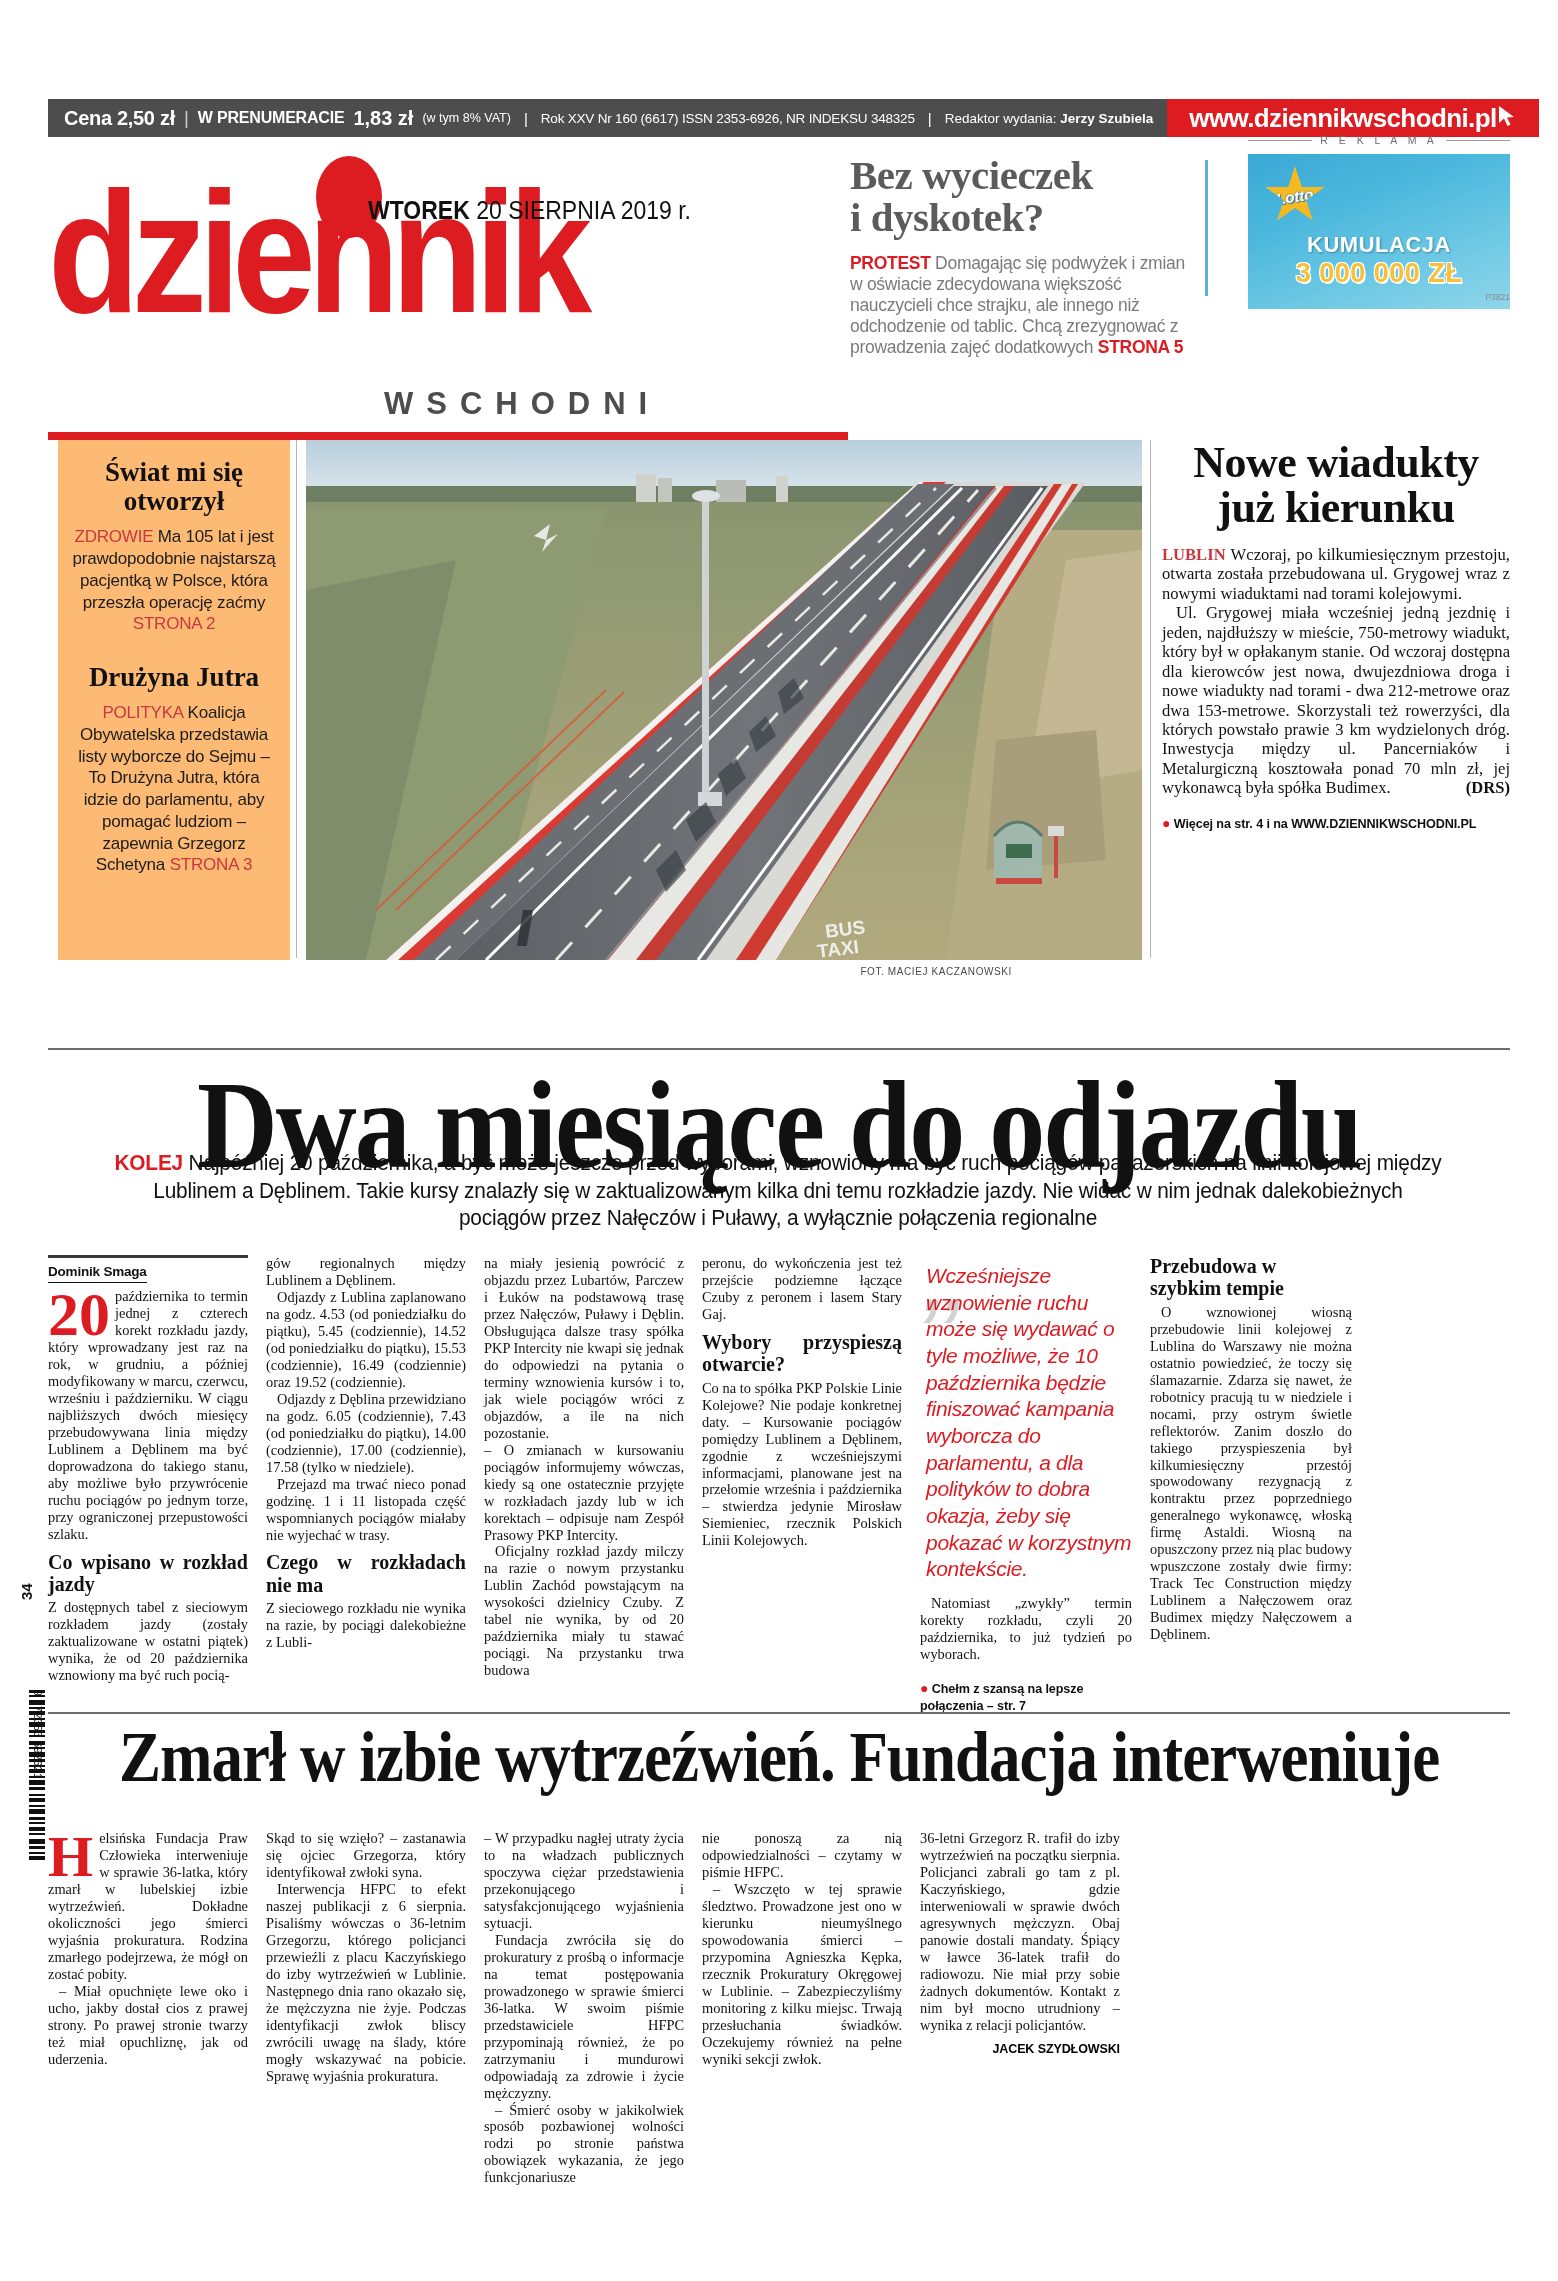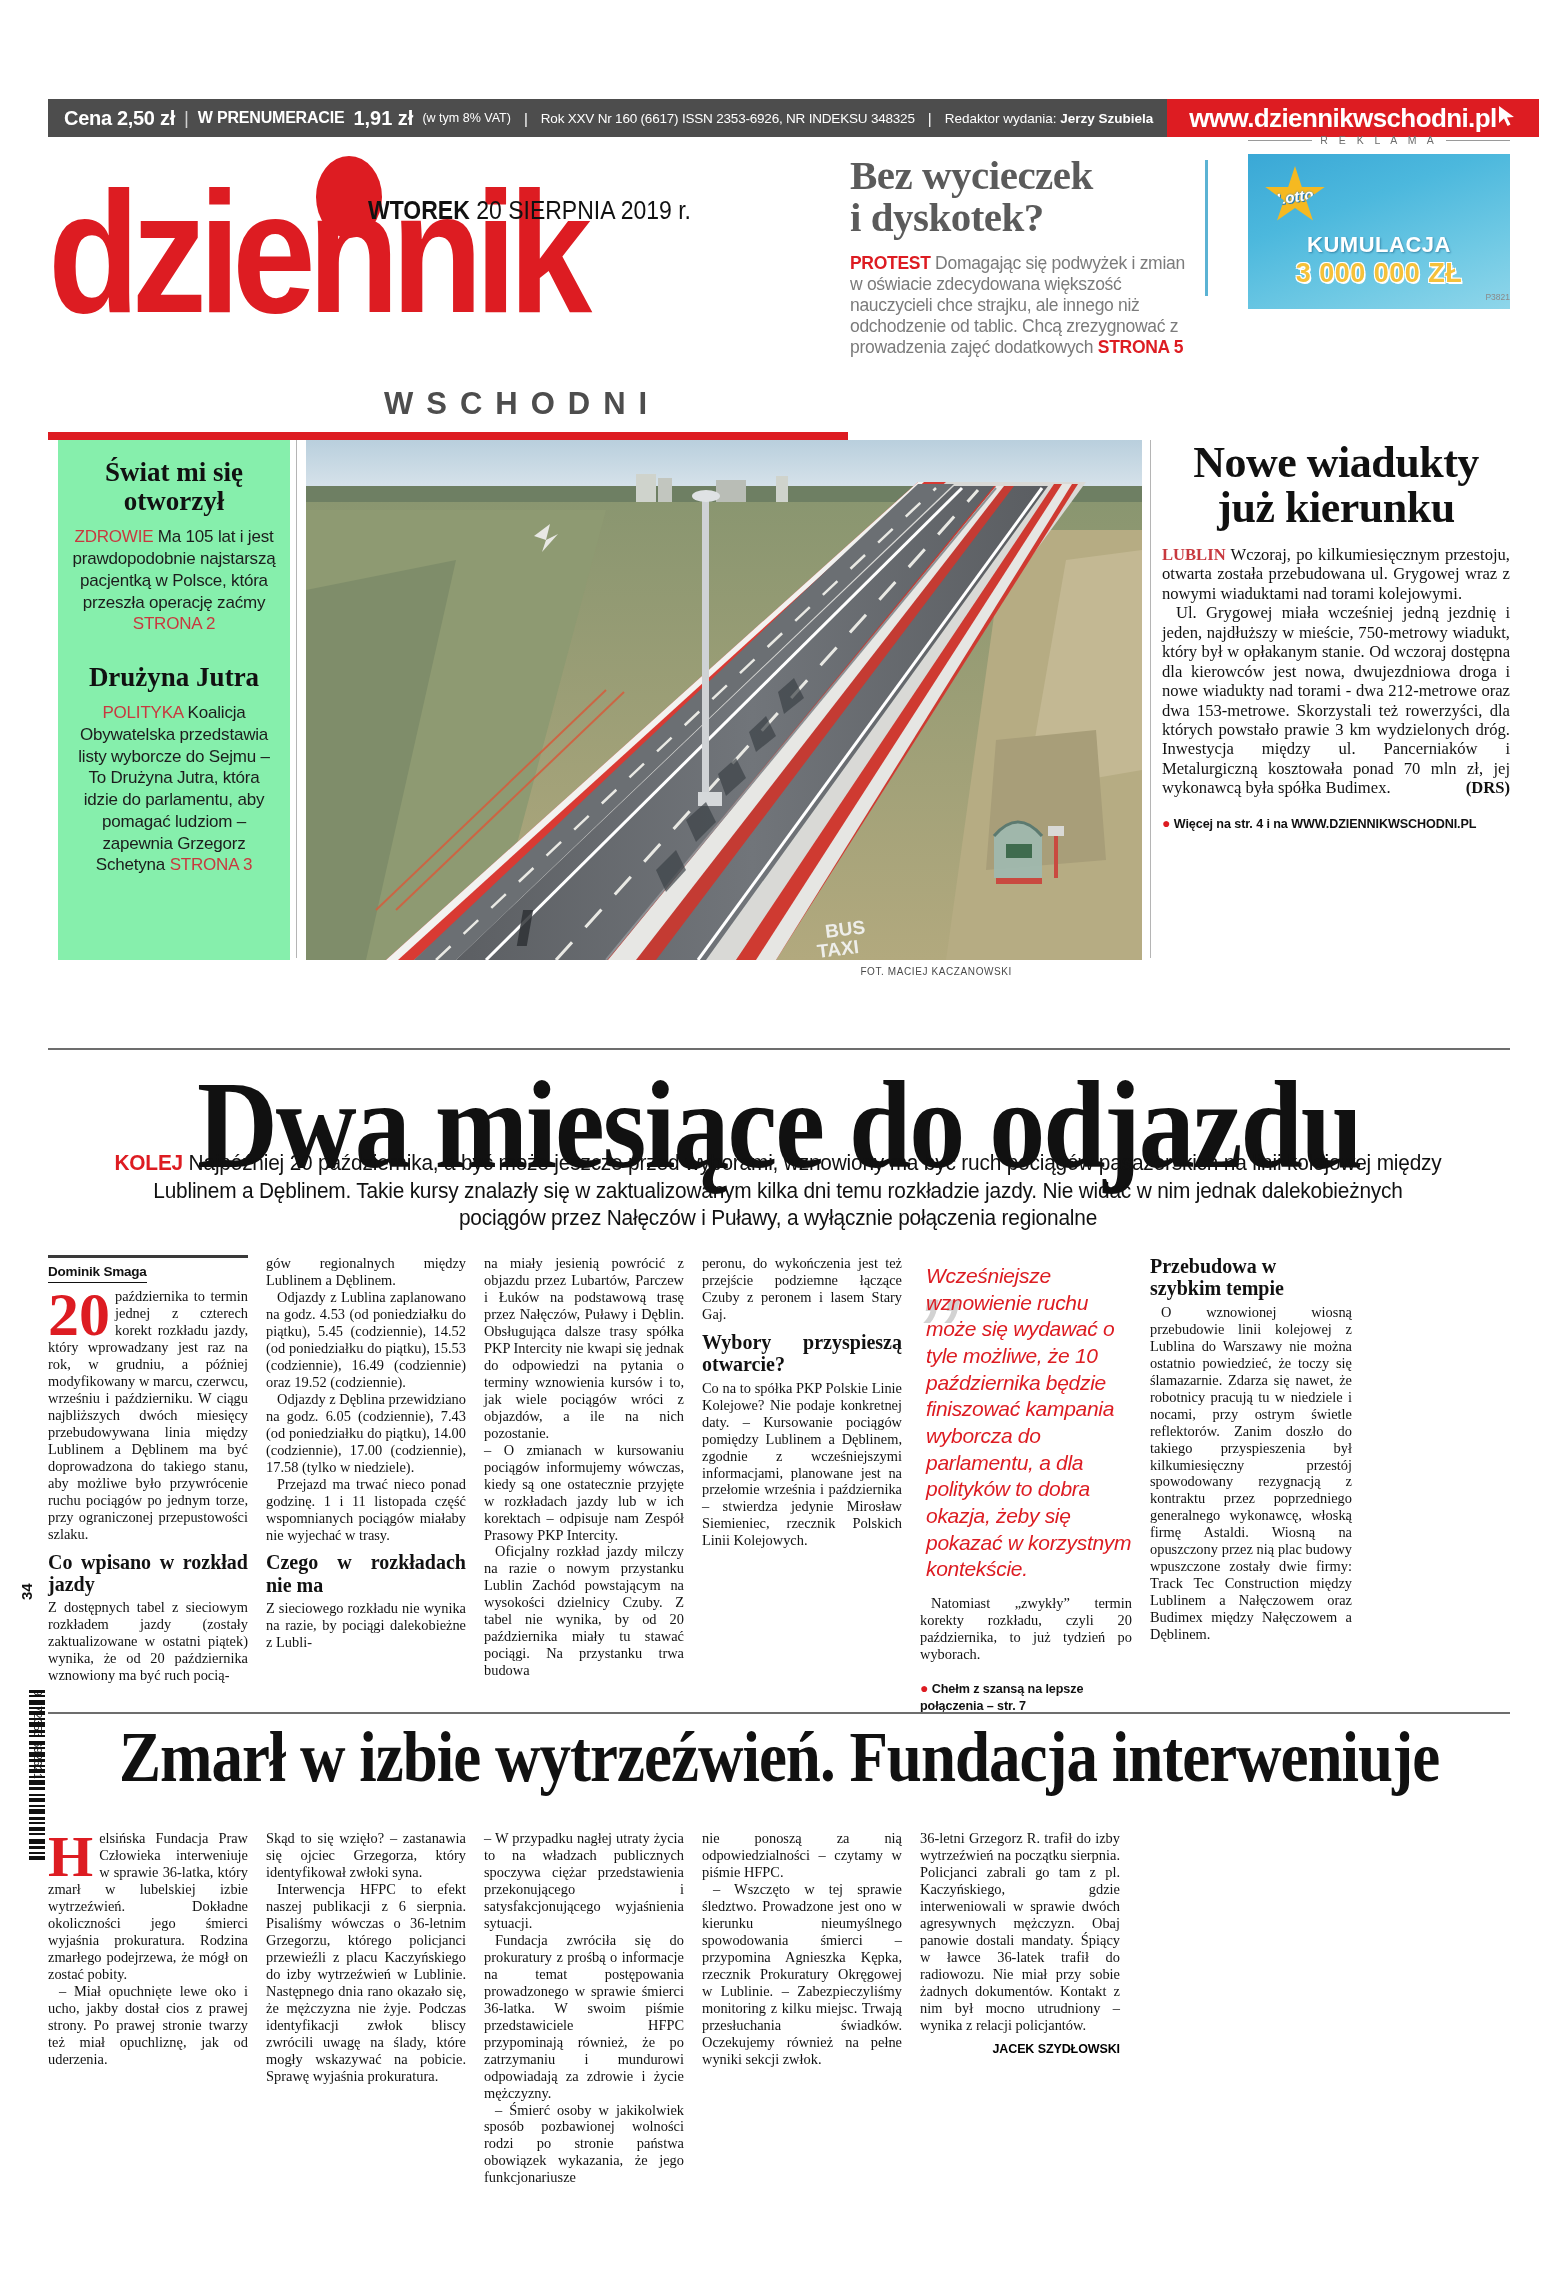--- a/index.html
+++ b/index.html
@@ -113,21 +113,21 @@
   .ad-amount {
     position:absolute; left:0; right:0; top: 104px; text-align:center;
     font-size: 27px; font-weight: bold; color: #f5c13a; letter-spacing: 0.5px;
     text-shadow: 1.5px 1.5px 0 #fff, -1px -1px 0 #fff, 1px -1px 0 #fff, -1px 1px 0 #fff;
   }
   .ad-code { position:absolute; right: 0; top: 158px; font-size: 8.5px; color:#8a8a8a; }
 
   
   .sidebox {
     position:absolute; left: 58px; top: 440px; width: 232px; height: 520px;
-    background: #86efac; padding: 18px 14px 0 14px; text-align:center;
+    background: #fdba74; padding: 18px 14px 0 14px; text-align:center;
   }
   .sb-title {
     font-family:"Liberation Serif", serif; font-weight: bold;
     font-size: 27px; line-height: 1.08; color:#111;
   }
   .sb-body { margin-top: 10px; font-size: 17px; line-height: 1.28; color:#1c1c1c; letter-spacing:-0.2px;}
   .sb-kicker { color:#c8393f; }
   .sb-strona { color:#c8393f; }
   .sb-title2 {
     margin-top: 28px;
@@ -269,21 +269,21 @@
 </head>
 <body>
 
 <div class="page">
 
   <div class="topbar">
     <div class="topbar-left">
       <span class="tb-price">Cena 2,50 zł</span>
       <span class="tb-sep">|</span>
       <span class="tb-sub">W PRENUMERACIE</span>
-      <span class="tb-subprice">1,91 zł</span>
+      <span class="tb-subprice">1,83 zł</span>
       <span class="tb-vat">(w tym 8% VAT)</span>
       <span class="tb-pipe">|</span>
       <span class="tb-issue">Rok XXV Nr 160 (6617) ISSN 2353-6926, NR INDEKSU 348325</span>
       <span class="tb-pipe">|</span>
       <span class="tb-editor"><span>Redaktor wydania:</span> <b>Jerzy Szubiela</b></span>
     </div>
     <div class="topbar-right">
       <span class="tb-url">www.dziennikwschodni.pl</span>
       <span class="cursor-ico">
         <svg width="20" height="22" viewBox="0 0 20 22">

